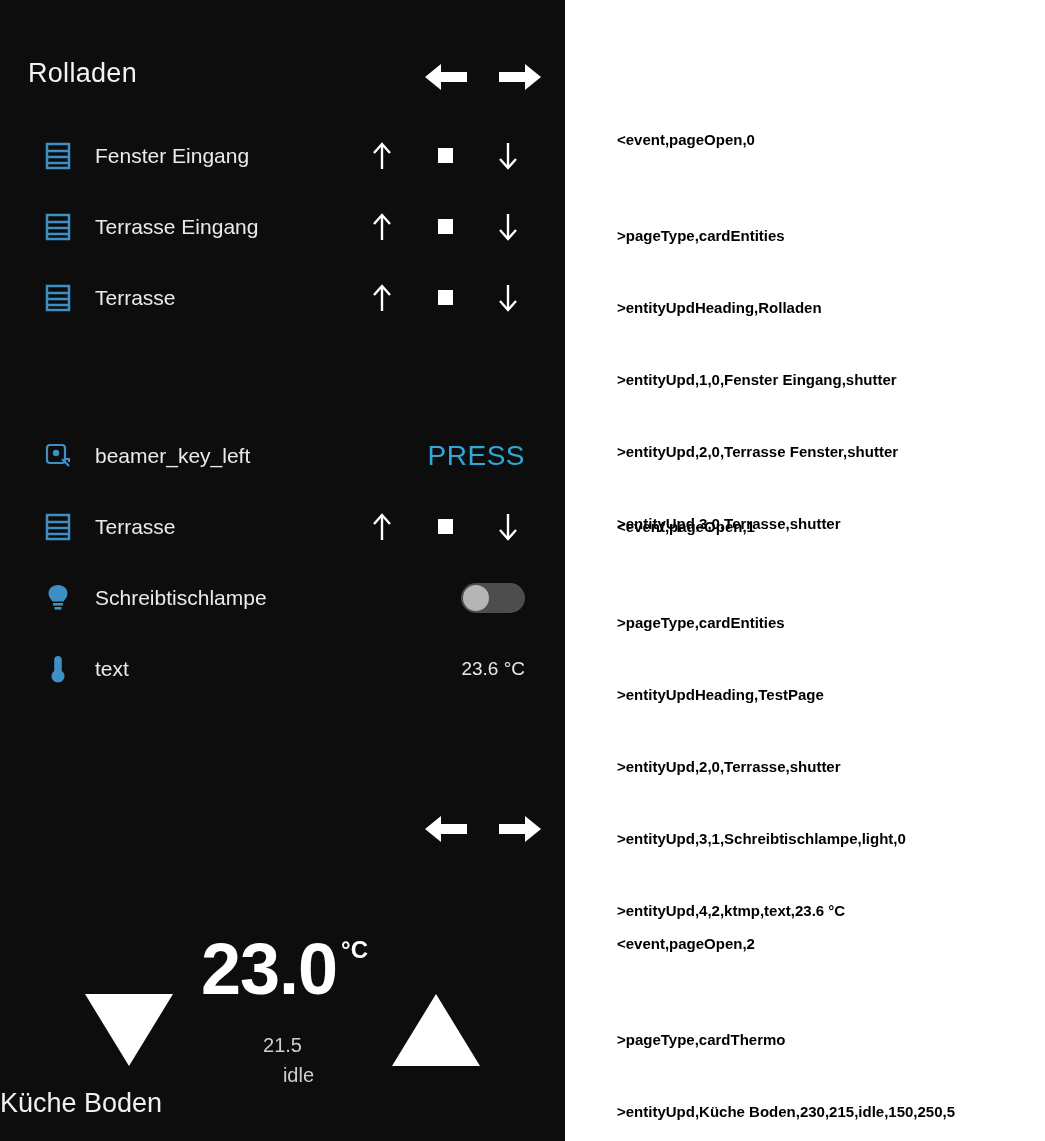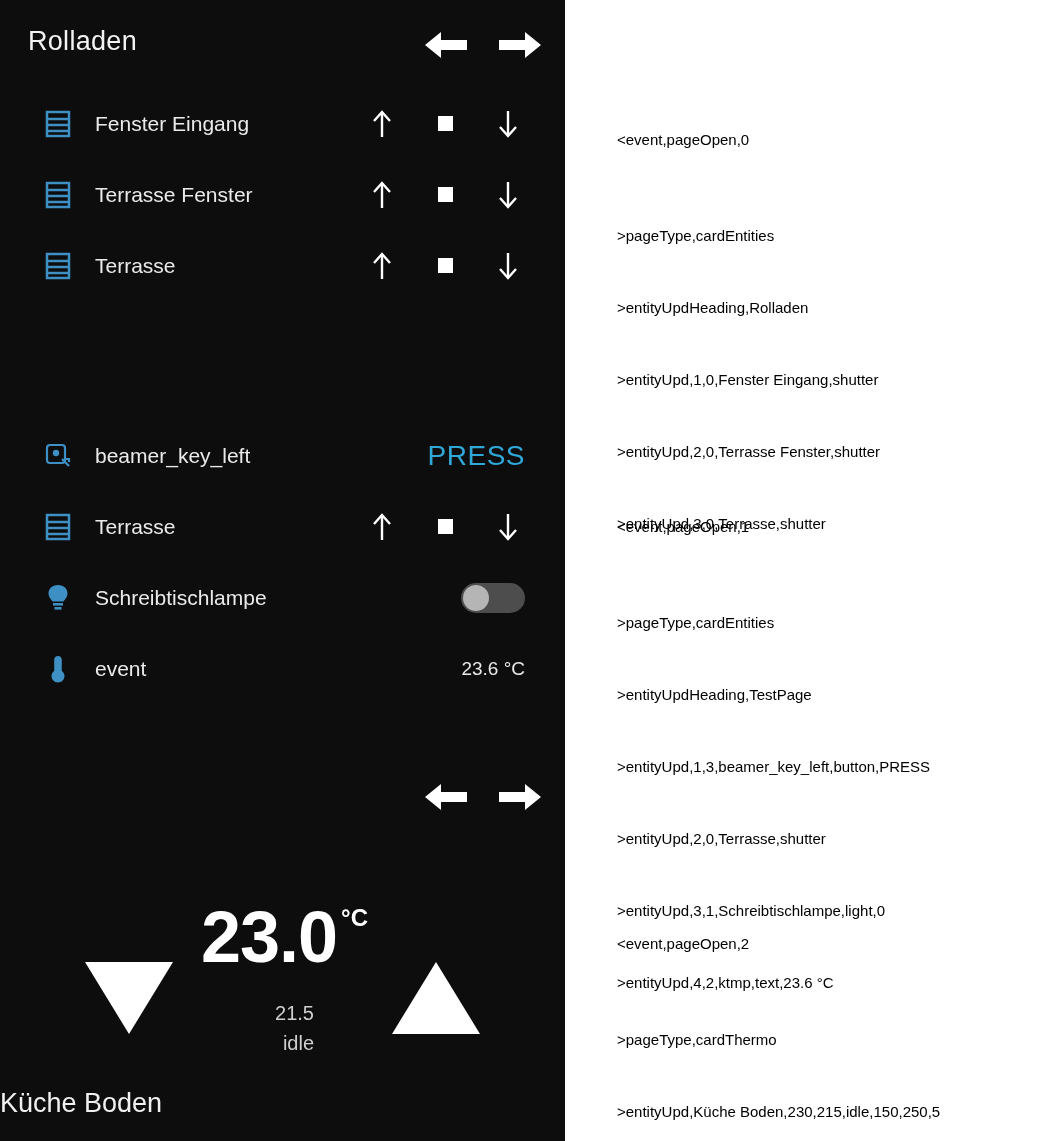--- a/index.html
+++ b/index.html
@@ -33,20 +33,21 @@
 
   
   .card {
     position: absolute;
     left: 0;
     width: 565px;
   }
   .card-header {
     position: relative;
     height: 62px;
+    margin-top: 32px;
   }
   .card-title {
     position: absolute;
     left: 28px;
     top: 0;
     font-size: 27px;
     color: #f2f2f2;
     letter-spacing: 0.3px;
   }
   .nav-arrows {
@@ -218,21 +219,21 @@
     width: 565px;
     text-align: left;
     font-size: 27px;
     color: #f0f0f0;
   }
 
   
   .ann-block {
     position: absolute;
     font-size: 15px;
-    font-weight: normal;
+    font-weight: bold;
     color: #000000;
     line-height: 24px;
     white-space: pre;
   }
   .ann-event { margin-bottom: 24px; }
   .ann-line { }
 </style>
 </head>
 <body>
 
@@ -286,21 +287,21 @@
 
     <div class="entity-row">
       <span class="ent-icon">
         <svg width="26" height="28" viewBox="0 0 26 28">
             <rect x="2" y="2" width="22" height="24" fill="none" stroke="#3d8fc4" stroke-width="2.5"></rect>
             <line x1="3" y1="9" x2="23" y2="9" stroke="#3d8fc4" stroke-width="2.5"></line>
             <line x1="3" y1="15" x2="23" y2="15" stroke="#3d8fc4" stroke-width="2.5"></line>
             <line x1="3" y1="21" x2="23" y2="21" stroke="#3d8fc4" stroke-width="2.5"></line>
           </svg>
       </span>
-      <span class="ent-name">Terrasse Fenster</span>
+      <span class="ent-name">Terrasse Eingang</span>
       <span class="shutter-controls">
         <span class="sc-btn sc-up">
           <svg width="24" height="30" viewBox="0 0 24 30">
               <line x1="12" y1="28" x2="12" y2="4" stroke="#ffffff" stroke-width="2.4"></line>
               <polyline points="4,12 12,3 20,12" fill="none" stroke="#ffffff" stroke-width="2.4"></polyline>
             </svg>
         </span>
         <span class="sc-btn sc-stop">
             <span class="sq"></span>
           </span>
@@ -399,21 +400,21 @@
           <span class="knob"></span>
         </span>
     </div>
 
     <div class="entity-row">
       <span class="ent-icon">
         <svg width="18" height="30" viewBox="0 0 18 30">
             <path d="M9 2 C6.8 2 5.2 3.6 5.2 5.8 L5.2 17 C3.5 18.2 2.5 20 2.5 22 C2.5 25.6 5.4 28.5 9 28.5 C12.6 28.5 15.5 25.6 15.5 22 C15.5 20 14.5 18.2 12.8 17 L12.8 5.8 C12.8 3.6 11.2 2 9 2 Z" fill="#3d8fc4"></path>
           </svg>
       </span>
-      <span class="ent-name">event</span>
+      <span class="ent-name">text</span>
       <span class="value-label">23.6 °C</span>
     </div>
   </div>
 
   <div class="card" style="top:778px;">
     <div class="card-header" style="height:56px;">
       <div class="nav-arrows">
         <span class="arrow left">
           <svg width="46" height="34" viewBox="0 0 46 34">
               <path d="M2 17 L18 4 L18 12 L44 12 L44 22 L18 22 L18 30 Z" fill="#ffffff"></path>
@@ -427,21 +428,21 @@
       </div>
     </div>
 
     <div class="thermo" style="height:250px;padding-left:16px;">
       <span class="tri tri-down" style="top:128px;"></span>
       <span class="tri tri-up" style="top:128px;"></span>
 
       <div class="thermo-temp" style="top:62px;">
         <span class="thermo-big">23.0</span><span class="thermo-unit">°C</span>
       </div>
-      <div class="thermo-target" style="position:absolute;left:12px;top:166px;width:565px;">21.5</div>
+      <div class="thermo-target" style="position:absolute;left:0;top:166px;width:565px;">21.5</div>
       <div class="thermo-state" style="position:absolute;left:16px;top:194px;width:565px;">idle</div>
     </div>
 
     <div class="thermo-name" style="top:310px;">Küche Boden</div>
   </div>
 
 </div>
 
 <div class="annotations">
 
@@ -451,21 +452,20 @@
     <div class="ann-line">&gt;entityUpdHeading,Rolladen</div>
     <div class="ann-line">&gt;entityUpd,1,0,Fenster Eingang,shutter</div>
     <div class="ann-line">&gt;entityUpd,2,0,Terrasse Fenster,shutter</div>
     <div class="ann-line">&gt;entityUpd,3,0,Terrasse,shutter</div>
   </div>
 
   <div class="ann-block" style="left:52px; top:467px;">
     <div class="ann-event">&lt;event,pageOpen,1</div>
     <div class="ann-line">&gt;pageType,cardEntities</div>
     <div class="ann-line">&gt;entityUpdHeading,TestPage</div>
-    <div class="ann-line">&gt;entityUpd,1,3,beamer_key_left,button,PRESS</div>
     <div class="ann-line">&gt;entityUpd,2,0,Terrasse,shutter</div>
     <div class="ann-line">&gt;entityUpd,3,1,Schreibtischlampe,light,0</div>
     <div class="ann-line">&gt;entityUpd,4,2,ktmp,text,23.6 °C</div>
   </div>
 
   <div class="ann-block" style="left:52px; top:884px;">
     <div class="ann-event">&lt;event,pageOpen,2</div>
     <div class="ann-line">&gt;pageType,cardThermo</div>
     <div class="ann-line">&gt;entityUpd,Küche Boden,230,215,idle,150,250,5</div>
   </div>

